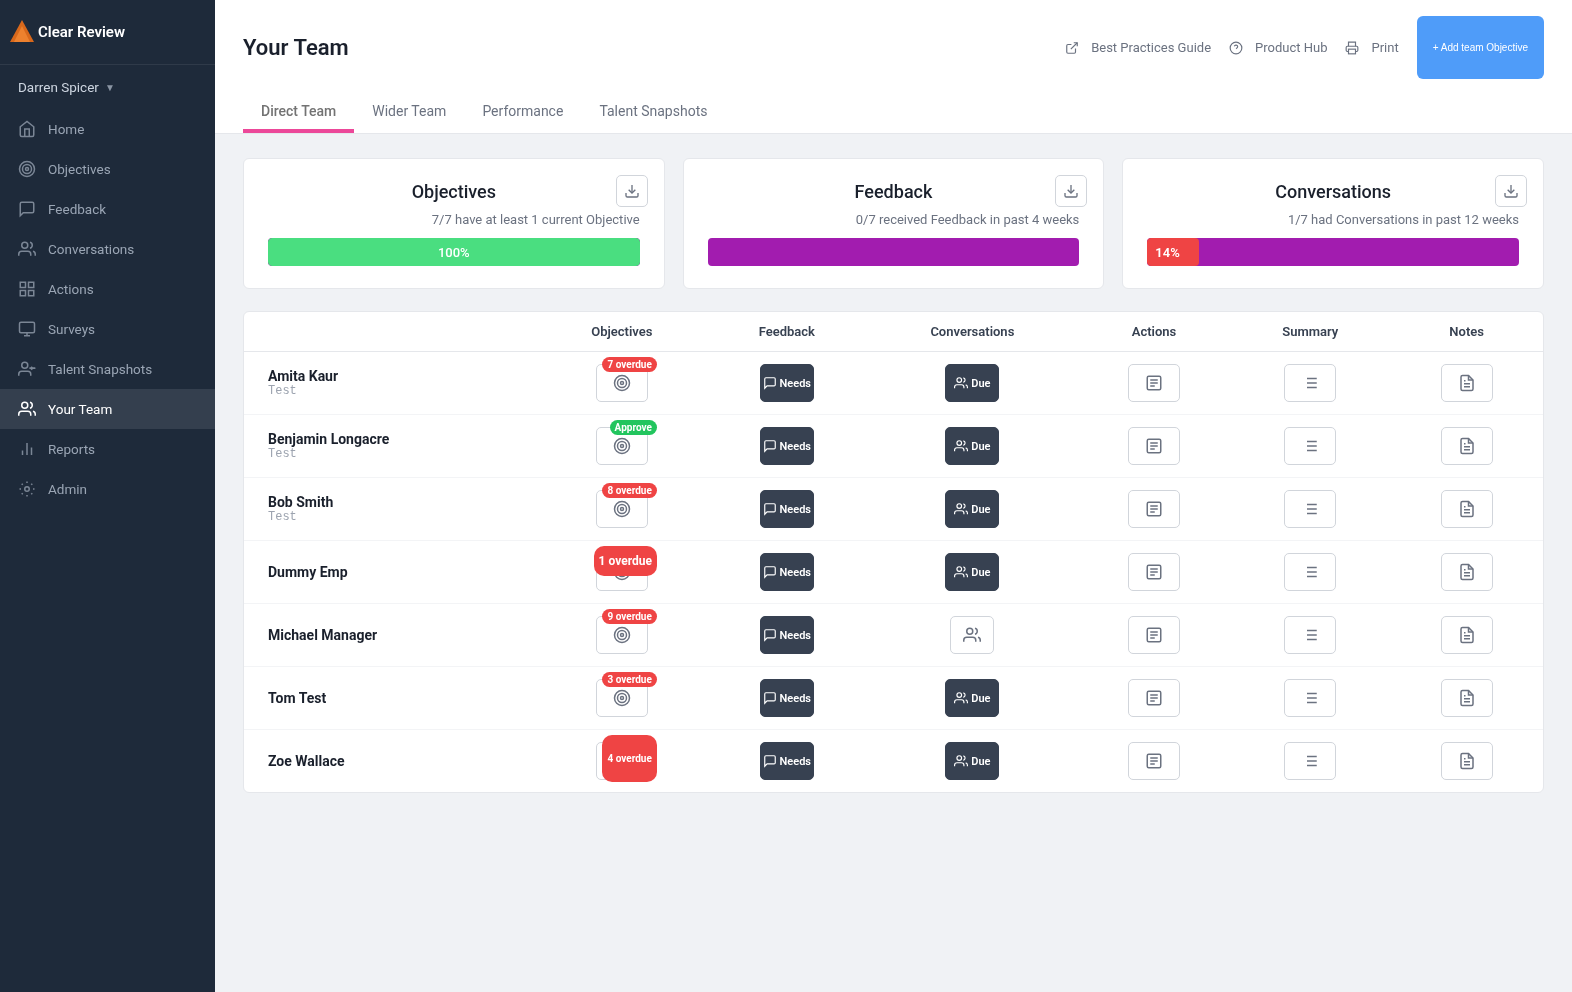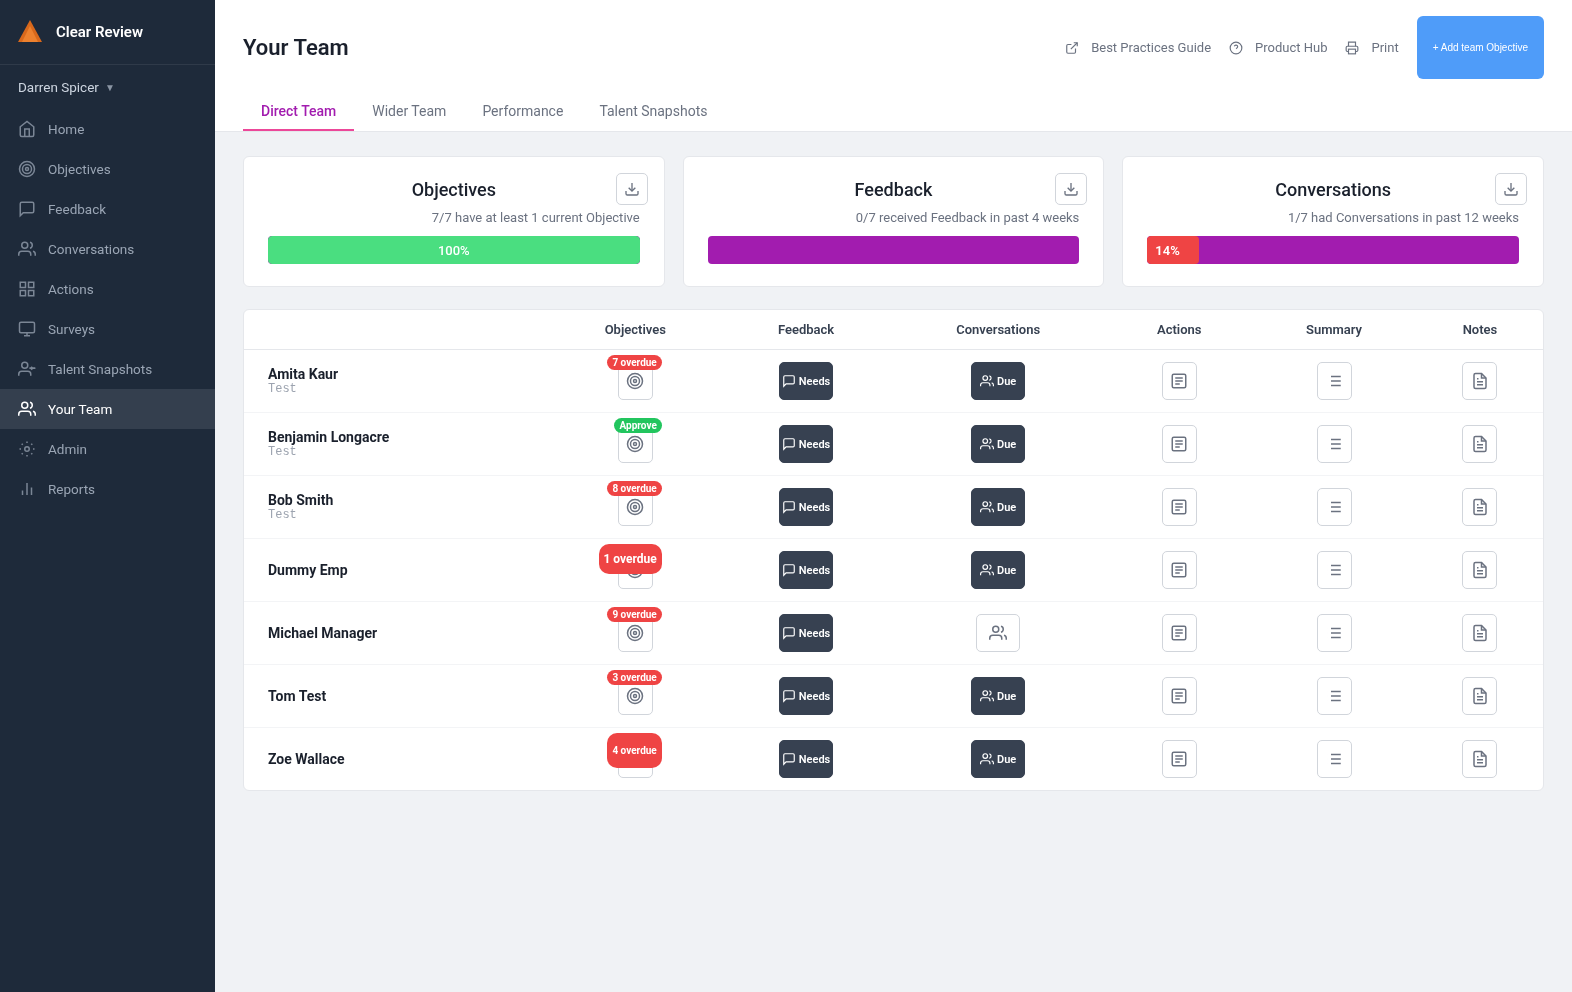--- a/index.html
+++ b/index.html
@@ -11,22 +11,21 @@
       min-width: 215px;
       background: #1e2a3a;
       display: flex;
       flex-direction: column;
       height: 100vh;
       overflow-y: auto;
     }
     #sidebar-logo {
       display: flex;
       align-items: center;
-      padding: 16px 14px;
-      gap: 10px;
+      padding: 16px 6px;
       border-bottom: 1px solid rgba(255,255,255,0.08);
     }
     .logo-icon {
       width: 32px;
       height: 32px;
     }
     .logo-text {
       color: #ffffff;
       font-size: 15px;
       font-weight: 600;
@@ -116,22 +115,22 @@
     }
     .tab {
       padding: 10px 18px;
       font-size: 14px;
       color: #6b7280;
       cursor: pointer;
       border-bottom: 2px solid transparent;
       transition: color 0.15s;
     }
     .tab.active {
-      color: #a21caf;
-      border-bottom: 2px solid #ec4899;
+      color: #737373;
+      border-bottom: 4px solid #ec4899;
       font-weight: 500;
     }
 
     
     #content {
       padding: 24px 28px;
     }
 
     
     .summary-cards {
@@ -246,21 +245,21 @@
       font-size: 12px;
       color: #9ca3af;
       font-family: Liberation Mono, monospace;
     }
 
     
     .cell-icon-btn {
       display: inline-flex;
       align-items: center;
       justify-content: center;
-      width: 35px;
+      width: 52px;
       height: 38px;
       border: 1px solid #d1d5db;
       border-radius: 5px;
       cursor: pointer;
       color: #6b7280;
       font-size: 16px;
       background: #fff;
       position: relative;
     }
 
@@ -370,35 +369,35 @@
             <circle cx="9" cy="7" r="4"></circle>
             <path d="M23 21v-2a4 4 0 00-3-3.87"></path>
             <path d="M16 3.13a4 4 0 010 7.75"></path>
           </svg>
       </span>
       <span>Your Team</span>
     </div>
     <div class="nav-item">
       <span class="nav-icon">
         <svg width="18" height="18" viewBox="0 0 24 24" fill="none" stroke="currentColor" stroke-width="2">
-            <circle cx="12" cy="12" r="3"></circle>
-            <path d="M19.07 4.93l-1.41 1.41M4.93 4.93l1.41 1.41M19.07 19.07l-1.41-1.41M4.93 19.07l1.41-1.41M12 2v2M12 20v2M2 12h2M20 12h2"></path>
-          </svg>
-      </span>
-      <span>Admin</span>
-    </div>
-    <div class="nav-item">
-      <span class="nav-icon">
-        <svg width="18" height="18" viewBox="0 0 24 24" fill="none" stroke="currentColor" stroke-width="2">
             <line x1="18" y1="20" x2="18" y2="10"></line>
             <line x1="12" y1="20" x2="12" y2="4"></line>
             <line x1="6" y1="20" x2="6" y2="14"></line>
           </svg>
       </span>
       <span>Reports</span>
+    </div>
+    <div class="nav-item">
+      <span class="nav-icon">
+        <svg width="18" height="18" viewBox="0 0 24 24" fill="none" stroke="currentColor" stroke-width="2">
+            <circle cx="12" cy="12" r="3"></circle>
+            <path d="M19.07 4.93l-1.41 1.41M4.93 4.93l1.41 1.41M19.07 19.07l-1.41-1.41M4.93 19.07l1.41-1.41M12 2v2M12 20v2M2 12h2M20 12h2"></path>
+          </svg>
+      </span>
+      <span>Admin</span>
     </div>
   </nav>
 </div>
 
 <div id="main">
   <div id="header">
     <div class="header-top">
       <h1 class="page-title">Your Team</h1>
       <div class="header-actions">
         <a class="header-link">
@@ -876,21 +875,21 @@
               <td>
                 <div class="member-name">Zoe Wallace</div>
               </td>
               <td>
       <div class="cell-icon-btn" style="position:relative;display:inline-flex;">
         <svg width="18" height="18" viewBox="0 0 24 24" fill="none" stroke="#6b7280" stroke-width="2">
                     <circle cx="12" cy="12" r="10"></circle>
                     <circle cx="12" cy="12" r="6"></circle>
                     <circle cx="12" cy="12" r="2"></circle>
                   </svg>
-        <span class="badge-overlay" style="background:#ef4444;color:white;font-size:10px;font-weight:700;padding:12px 5px;border-radius:10px;position:absolute;top:-8px;right:-10px;white-space:nowrap;">4 overdue</span>
+        <span class="badge-overlay" style="background:#ef4444;color:white;font-size:10px;font-weight:700;padding:18px 5px;border-radius:10px;position:absolute;top:-8px;right:-10px;white-space:nowrap;">4 overdue</span>
       </div></td>
               <td>
       <div class="cell-icon-btn" style="background:#374151;color:white;width:54px;gap:3px;border-color:#374151;">
         <svg width="14" height="14" viewBox="0 0 24 24" fill="none" stroke="white" stroke-width="2">
                     <path d="M21 15a2 2 0 01-2 2H7l-4 4V5a2 2 0 012-2h14a2 2 0 012 2z"></path>
                   </svg>
         <span style="font-size:11px;font-weight:600;">Needs</span>
       </div></td>
               <td>
         <div class="cell-icon-btn" style="background:#374151;color:white;width:54px;gap:3px;border-color:#374151;">

